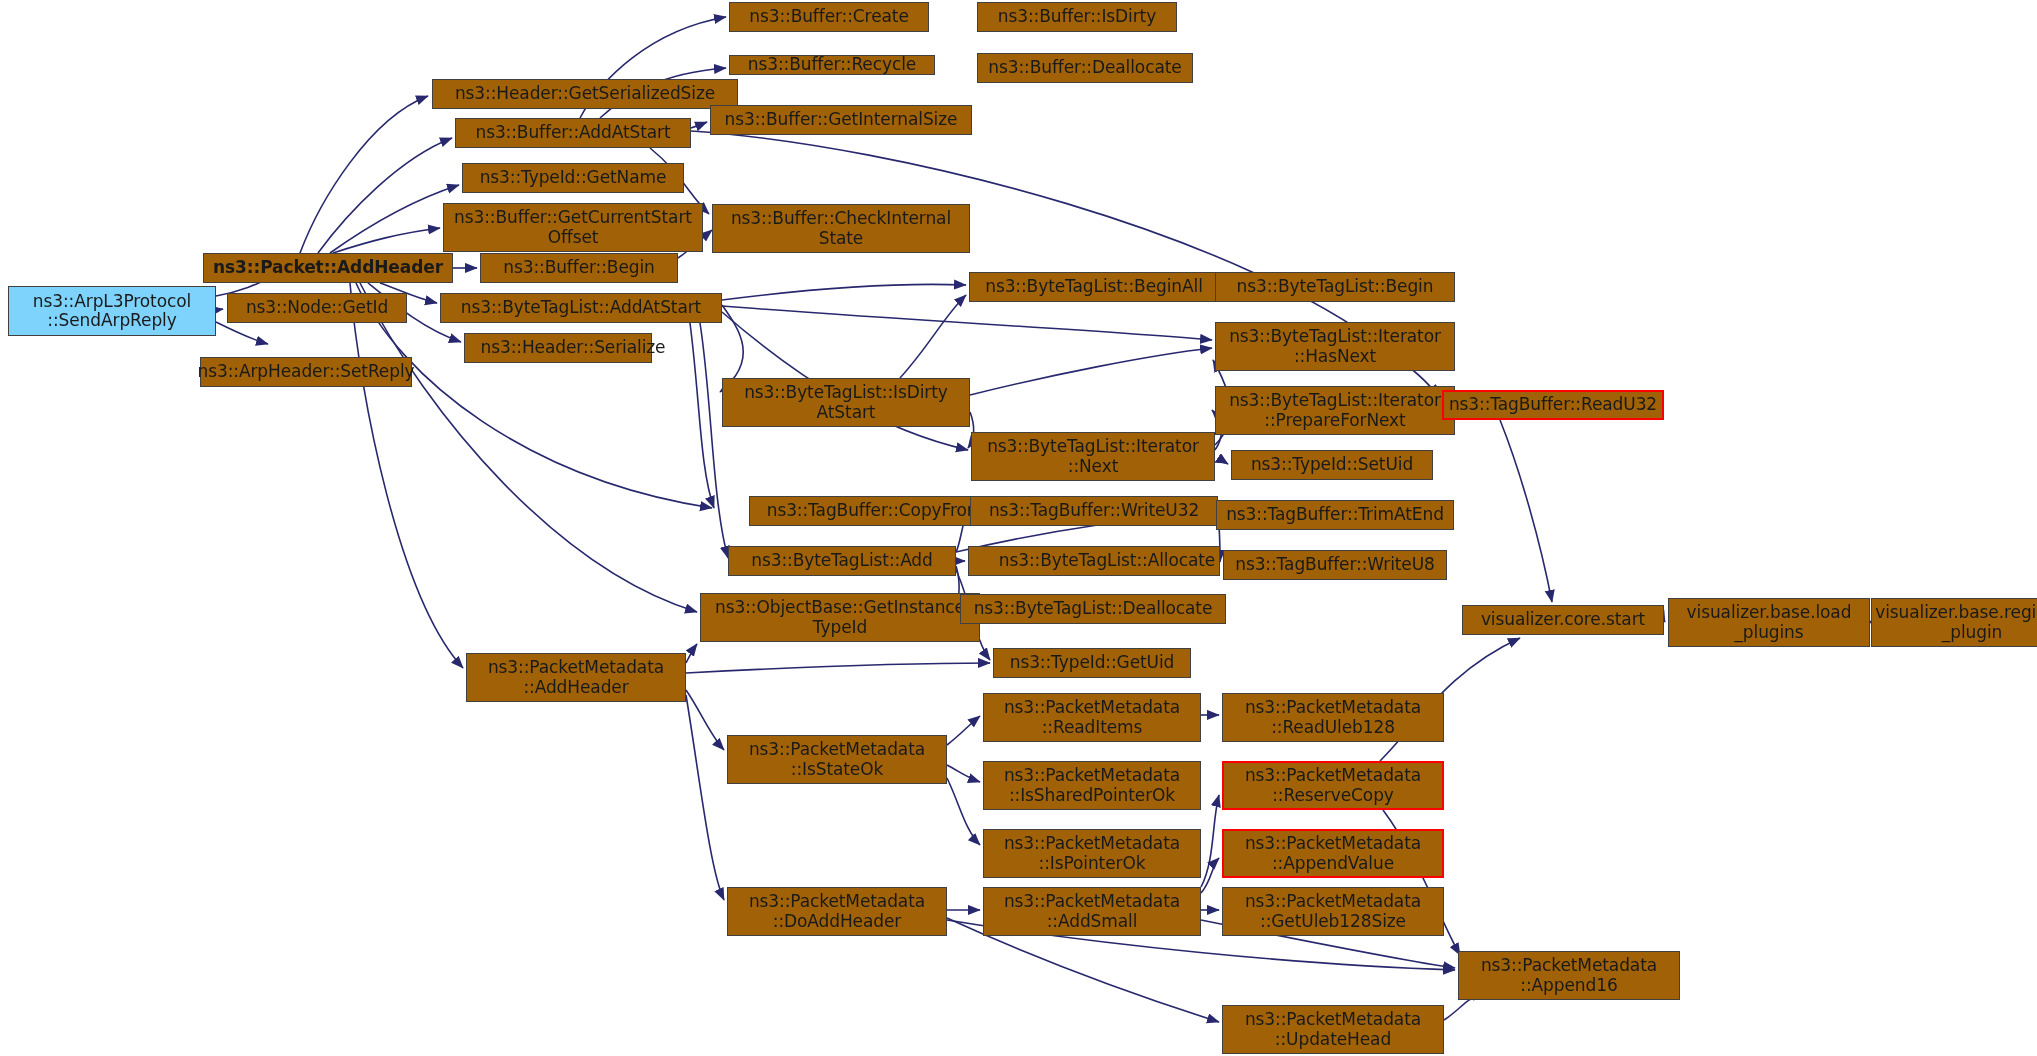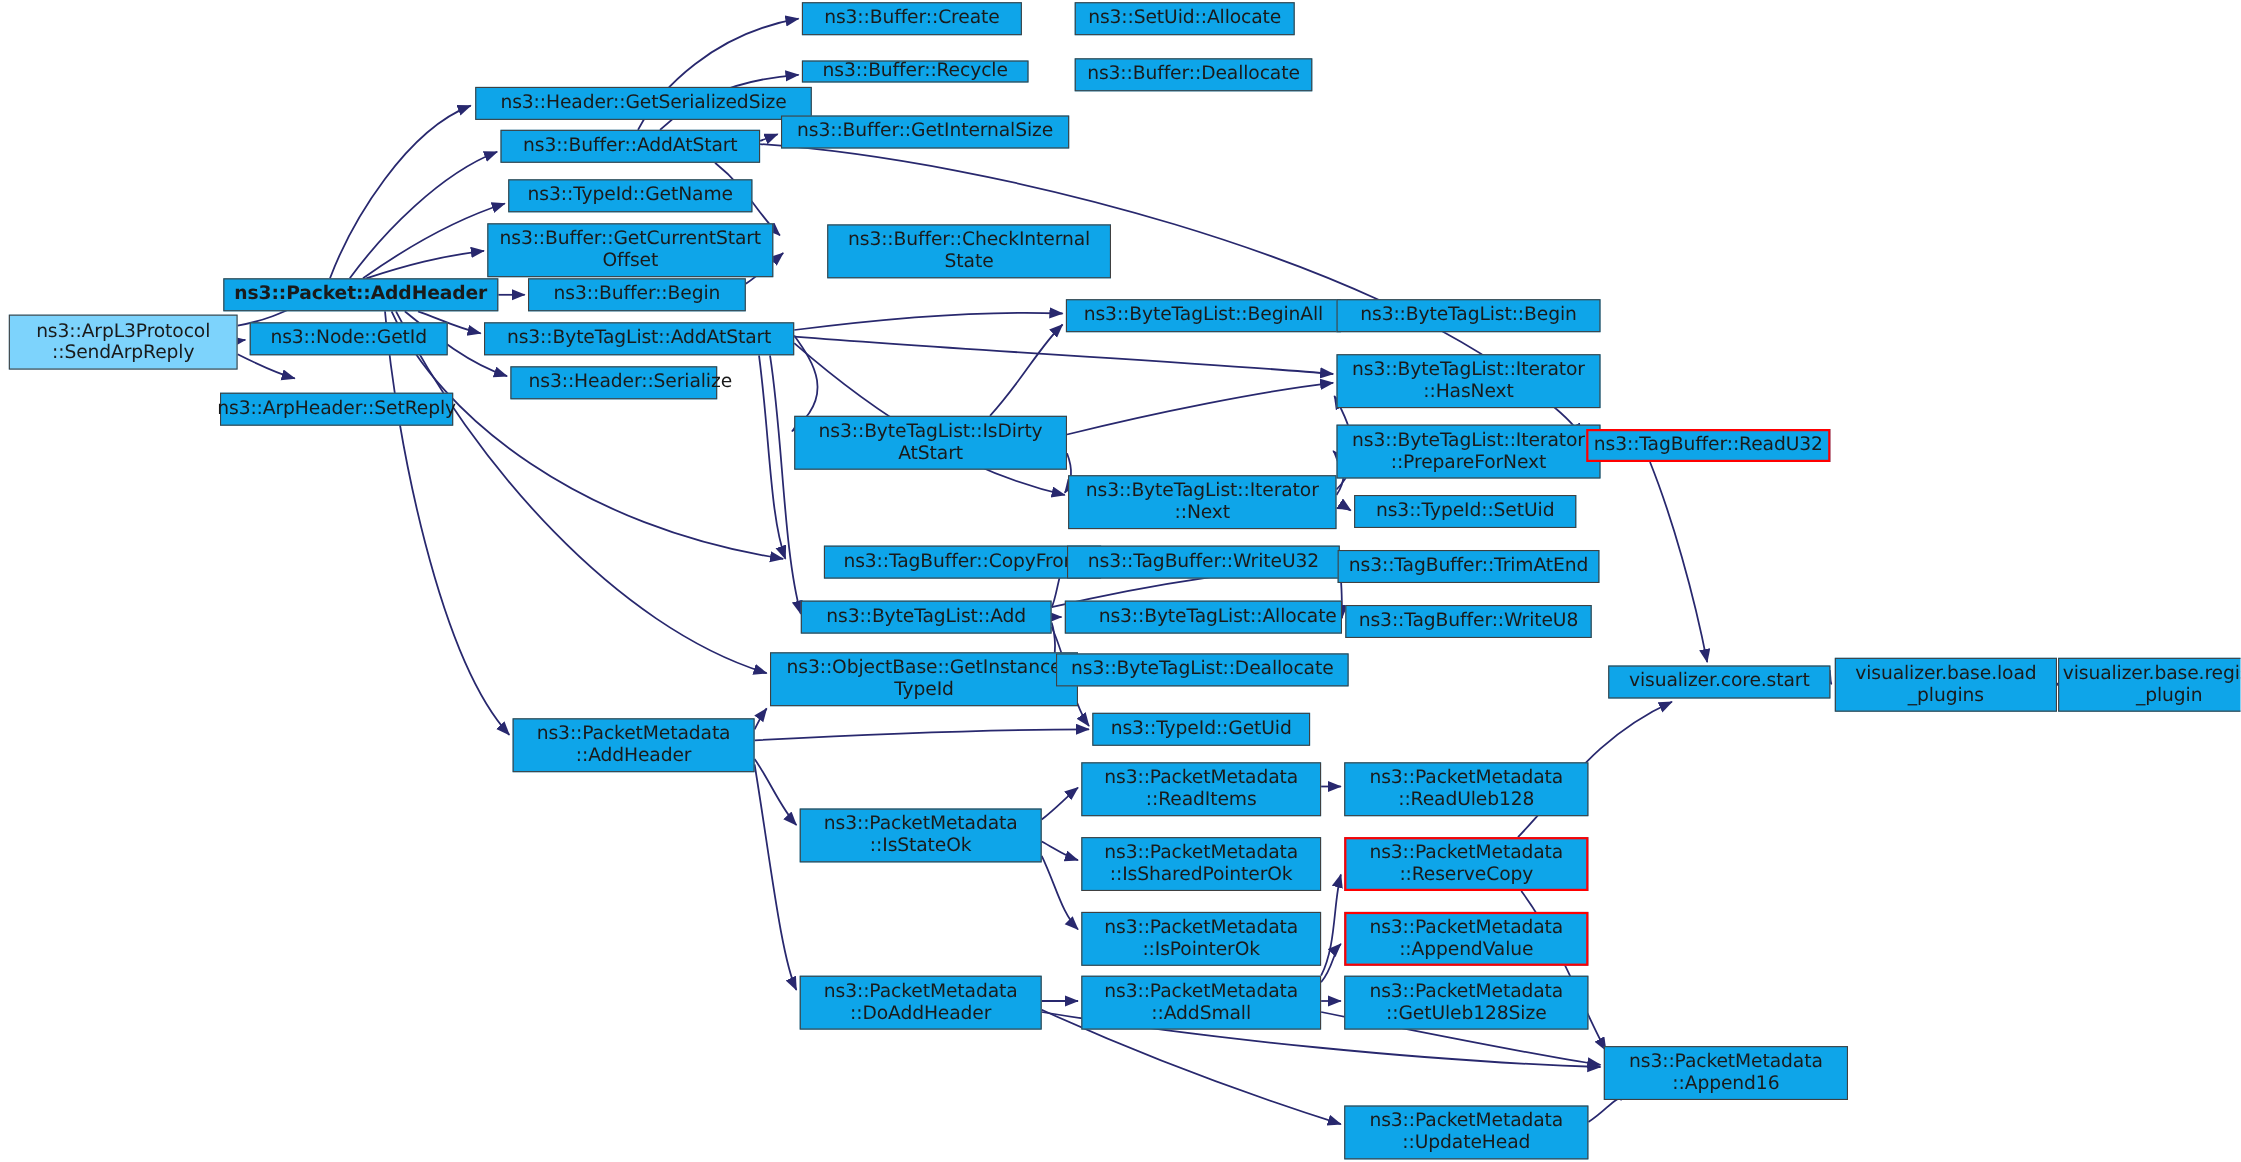--- a/index.html
+++ b/index.html
@@ -24,21 +24,21 @@
     height: 1056px;
     pointer-events: none;
   }
   .node {
     position: absolute;
     box-sizing: border-box;
     display: flex;
     align-items: center;
     justify-content: center;
     text-align: center;
-    background: #0ea5e9;
+    background: #a16207;
     border: 1px solid #404040;
     color: #1a1a1a;
     font-size: 17px;
     line-height: 1.12;
     letter-spacing: -0.1px;
     white-space: pre-line;
     padding: 2px 6px;
     z-index: 5;
   }
   .node.root {
@@ -134,33 +134,33 @@
       <div class="node" style="left: 443px; top: 203px; width: 260px; height: 49px;">ns3::Buffer::GetCurrentStart
 Offset</div>
       <div class="node" style="left: 480px; top: 253px; width: 198px; height: 30px;">ns3::Buffer::Begin</div>
       <div class="node" style="left: 440px; top: 293px; width: 282px; height: 30px;">ns3::ByteTagList::AddAtStart</div>
       <div class="node" style="left: 464px; top: 333px; width: 188px; height: 30px; padding-left: 36px;">ns3::Header::Serialize</div>
       <div class="node" style="left: 466px; top: 653px; width: 220px; height: 49px;">ns3::PacketMetadata
 ::AddHeader</div>
       <div class="node" style="left: 729px; top: 2px; width: 200px; height: 30px;">ns3::Buffer::Create</div>
       <div class="node" style="left: 729px; top: 55px; width: 206px; height: 20px;">ns3::Buffer::Recycle</div>
       <div class="node" style="left: 710px; top: 105px; width: 262px; height: 30px;">ns3::Buffer::GetInternalSize</div>
-      <div class="node" style="left: 712px; top: 204px; width: 258px; height: 49px; margin-left: 40px;">ns3::Buffer::CheckInternal
+      <div class="node" style="left: 712px; top: 204px; width: 258px; height: 49px;">ns3::Buffer::CheckInternal
 State</div>
       <div class="node" style="left: 722px; top: 378px; width: 248px; height: 49px;">ns3::ByteTagList::IsDirty
 AtStart</div>
       <div class="node" style="left: 715px; top: 496px; width: 252px; height: 30px; margin-left: 34px;">ns3::TagBuffer::CopyFrom</div>
       <div class="node" style="left: 728px; top: 546px; width: 228px; height: 30px;">ns3::ByteTagList::Add</div>
       <div class="node" style="left: 700px; top: 593px; width: 280px; height: 49px;">ns3::ObjectBase::GetInstance
 TypeId</div>
       <div class="node" style="left: 727px; top: 735px; width: 220px; height: 49px;">ns3::PacketMetadata
 ::IsStateOk</div>
       <div class="node" style="left: 727px; top: 887px; width: 220px; height: 49px;">ns3::PacketMetadata
 ::DoAddHeader</div>
-      <div class="node" style="left: 977px; top: 2px; width: 200px; height: 30px;">ns3::SetUid::Allocate</div>
+      <div class="node" style="left: 977px; top: 2px; width: 200px; height: 30px;">ns3::Buffer::IsDirty</div>
       <div class="node" style="left: 977px; top: 53px; width: 216px; height: 30px;">ns3::Buffer::Deallocate</div>
       <div class="node" style="left: 969px; top: 272px; width: 250px; height: 30px;">ns3::ByteTagList::BeginAll</div>
       <div class="node" style="left: 971px; top: 432px; width: 244px; height: 49px;">ns3::ByteTagList::Iterator
 ::Next</div>
       <div class="node" style="left: 970px; top: 496px; width: 248px; height: 30px;">ns3::TagBuffer::WriteU32</div>
       <div class="node" style="left: 968px; top: 546px; width: 252px; height: 30px; padding-left: 32px;">ns3::ByteTagList::Allocate</div>
       <div class="node" style="left: 960px; top: 594px; width: 266px; height: 30px;">ns3::ByteTagList::Deallocate</div>
       <div class="node" style="left: 993px; top: 648px; width: 198px; height: 30px;">ns3::TypeId::GetUid</div>
       <div class="node" style="left: 983px; top: 693px; width: 218px; height: 49px;">ns3::PacketMetadata
 ::ReadItems</div>

